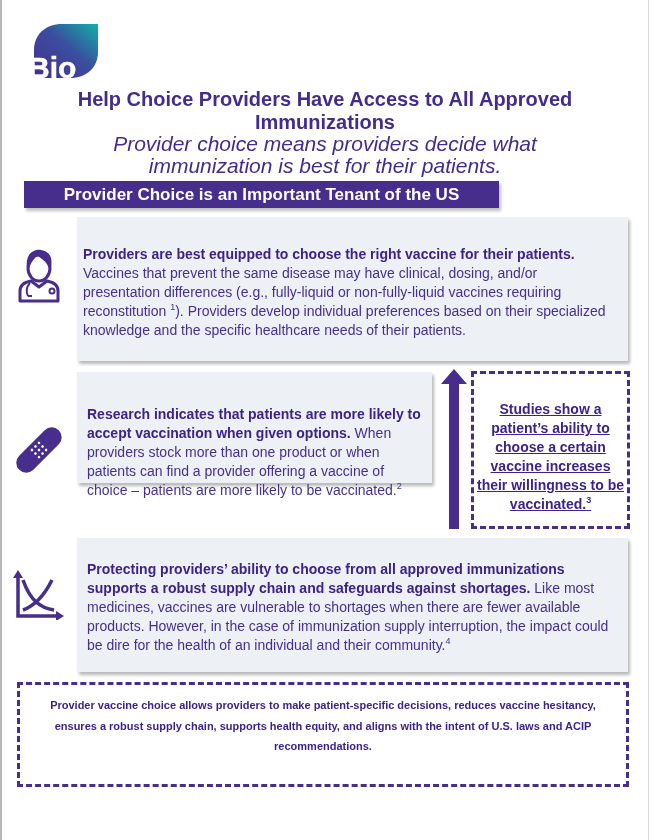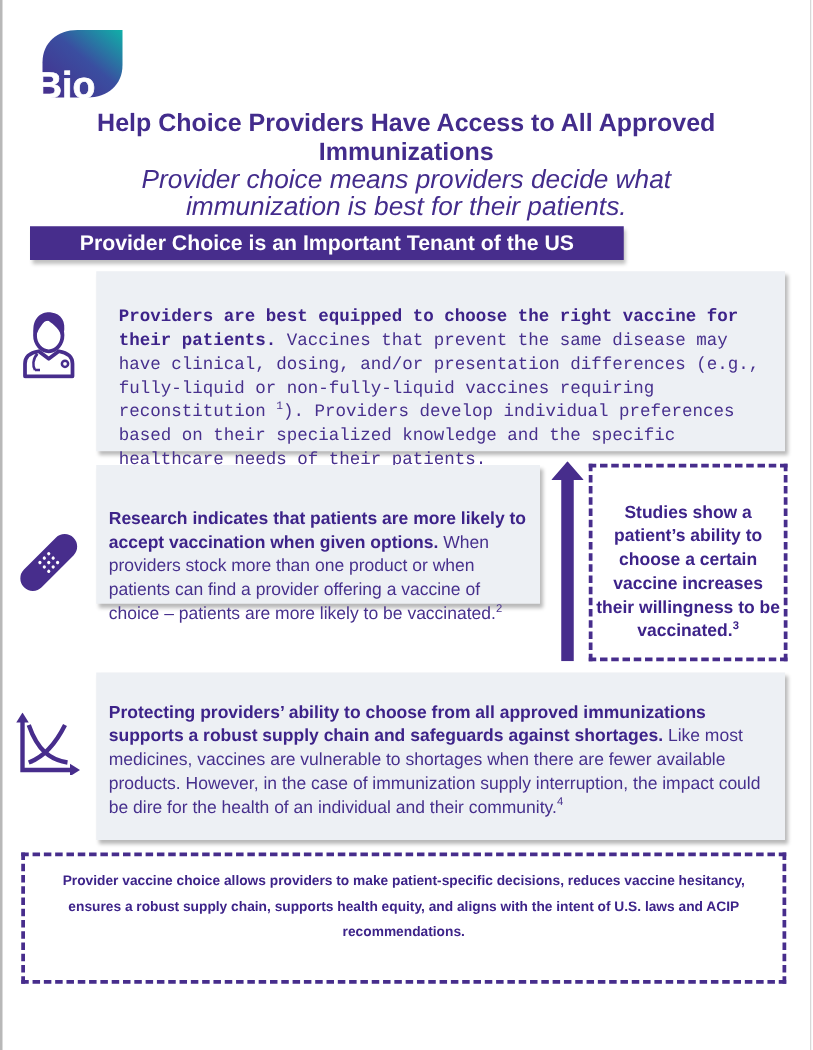--- a/index.html
+++ b/index.html
@@ -21,31 +21,31 @@
   .banner {
     position:absolute; left:24px; top:181px; width:475px; height:27px;
     background:#472d8c; color:#fff; font-weight:bold; font-size:17px;
     line-height:27px; text-align:center; box-shadow:2px 3px 3px rgba(0,0,0,0.25);
   }
   .card {
     position:absolute; background:#edf0f4; box-shadow:2px 3px 3px rgba(0,0,0,0.28);
     font-size:14px; line-height:19px; color:#47308d; box-sizing:border-box;
   }
   .card b { color:#3d2389; }
-  .card1 { left:77px; top:217px; width:551px; height:144px; padding:28px 14px 0 18px;font-family:Liberation Mono, monospace; }
+  .card1 { left:77px; top:217px; width:551px; height:144px; padding:28px 14px 0 6px; }
   .card2 { left:77px; top:372px; width:355px; height:111px; padding:33px 10px 0 10px; }
   .card3 { left:77px; top:538px; width:551px; height:134px; padding:22px 10px 16px 10px; }
   sup { font-size:9px; line-height:0; }
   .icon { position:absolute; }
   .arrow { position:absolute; left:441px; top:369px; width:26px; height:160px; }
   .dash-box {
     position:absolute; border:3px dashed #472d8c; box-sizing:border-box;
     text-align:center; font-weight:bold; color:#3d2389;
   }
-  .dash1 { left:471px; top:371px; width:159px; height:158px; font-size:14px; line-height:19px; padding-top:26px; }
+  .dash1 { left:471px; top:371px; width:159px; height:158px; font-size:14px; line-height:19px; padding-top:26px;text-decoration:underline; }
   .dash2 { left:17px; top:682px; width:612px; height:105px; font-size:11px; line-height:20.5px; padding:10px 14px 0 14px; }
 </style>
 </head>
 <body>
 
 <div class="left-rule"></div>
 <div class="right-rule"></div>
 
 <svg class="logo" viewBox="0 0 72 58">
   <defs>

